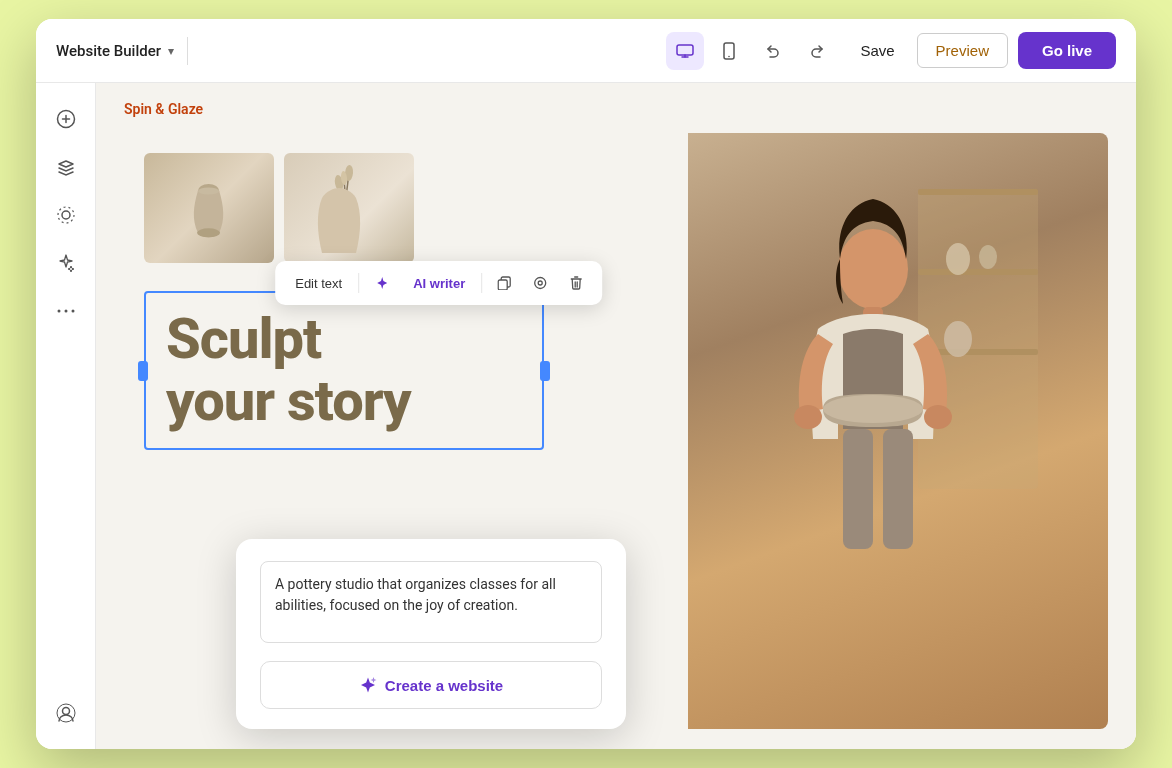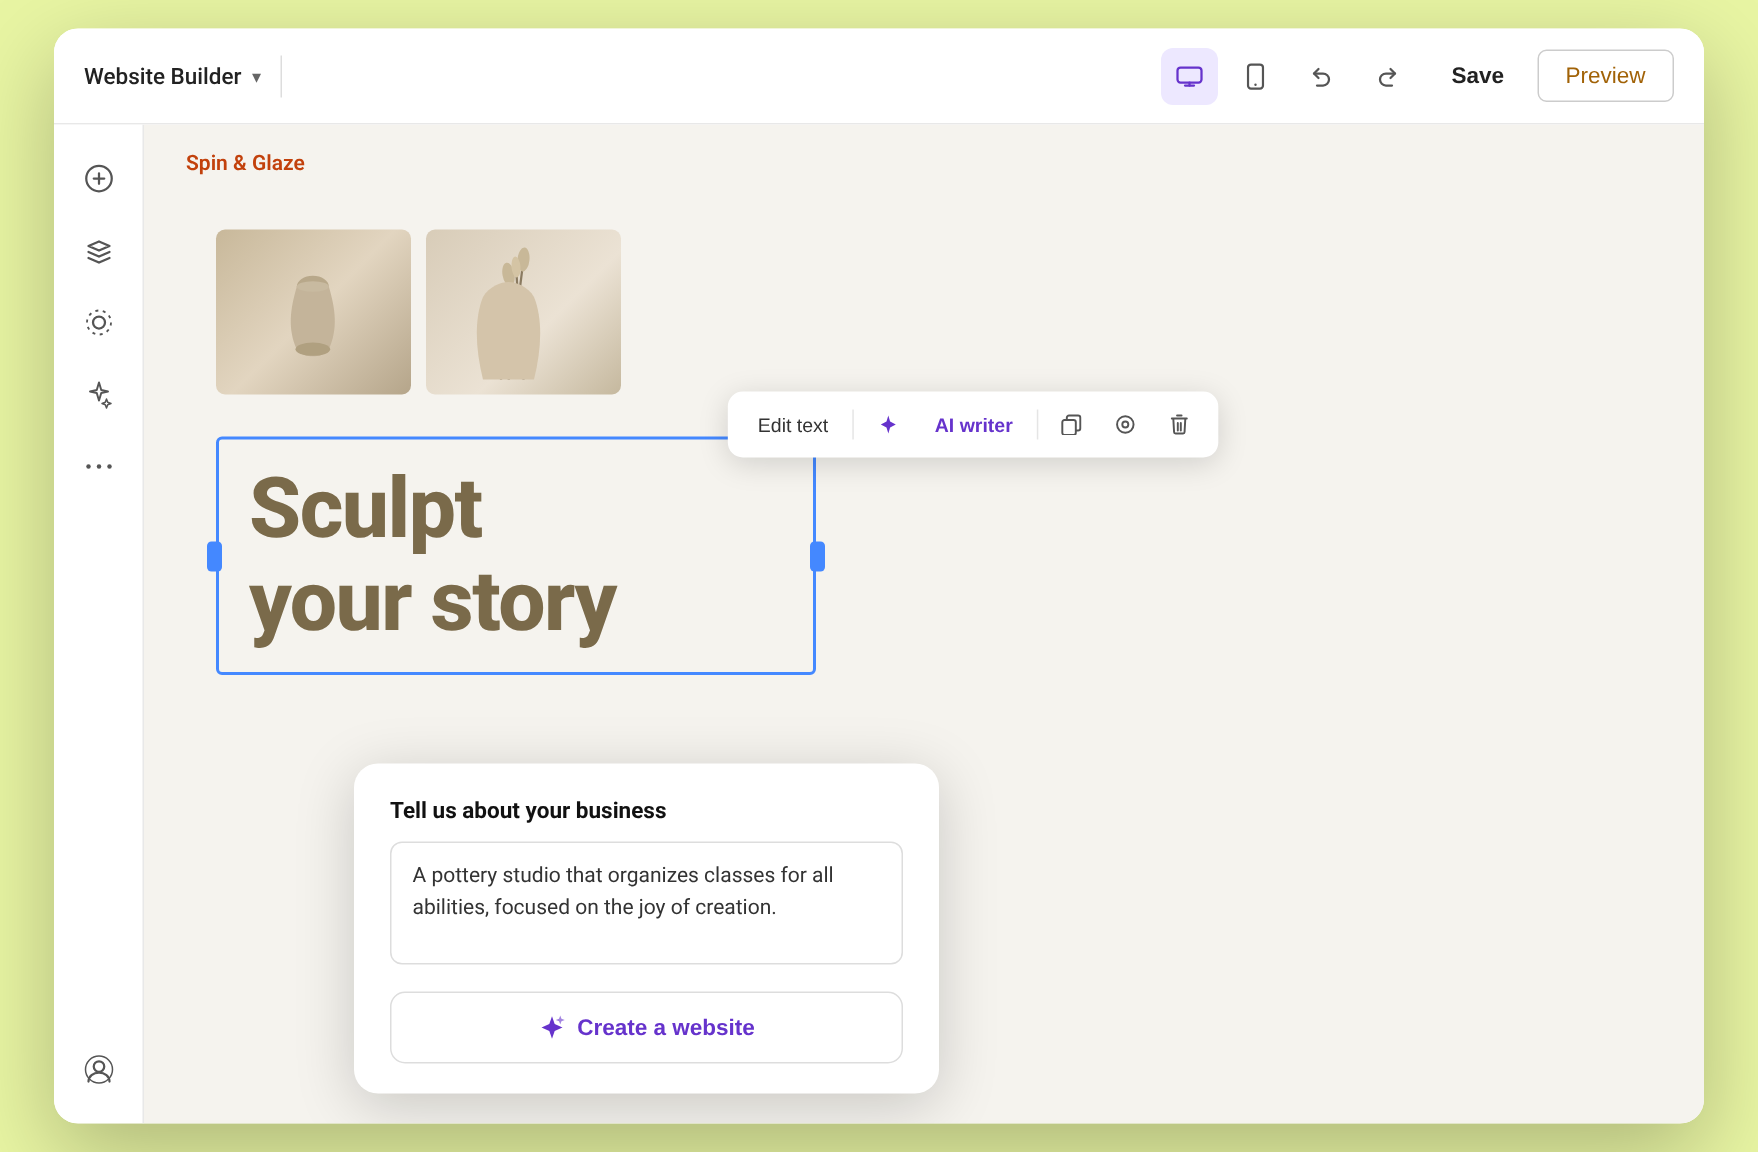--- a/index.html
+++ b/index.html
@@ -89,21 +89,21 @@
     .topbar-right {
       display: flex;
       align-items: center;
       gap: 10px;
     }
 
     .btn-save {
       background: transparent;
       border: none;
       font-size: 15px;
-      font-weight: 700;
+      font-weight: 400;
       color: #222;
       cursor: pointer;
       padding: 8px 12px;
       border-radius: 6px;
     }
 
     .btn-preview {
       background: transparent;
       border: 1px solid #ccc;
       font-size: 15px;
@@ -183,21 +183,21 @@
     .website-preview {
       position: absolute;
       top: 50px;
       left: 28px;
       right: 28px;
       bottom: 20px;
       background: #f5f3ee;
       border-radius: 8px;
       overflow: hidden;
       display: flex;
-      flex-direction: column;
+      flex-direction: row;
       justify-content: center;
     }
 
     
     .site-left {
       flex: 1;
       position: relative;
       padding: 20px;
     }
 
@@ -451,20 +451,21 @@
         <svg width="16" height="16" viewBox="0 0 16 16" fill="none">
           <path d="M13 6H7C4.8 6 3 7.8 3 10C3 12.2 4.8 14 7 14H11" stroke="#555" stroke-width="1.5" stroke-linecap="round"></path>
           <path d="M13 6L10 3M13 6L10 9" stroke="#555" stroke-width="1.5" stroke-linecap="round" stroke-linejoin="round"></path>
         </svg>
       </button>
     </div>
 
     <div class="topbar-right">
       <button class="btn-save">Save</button>
       <button class="btn-preview">Preview</button>
+      <button class="btn-golive">Go live</button>
     </div>
   </div>
 
   <div class="main-area">
 
     <div class="sidebar">
       <button class="sidebar-btn" title="Add element">
         <svg width="20" height="20" viewBox="0 0 20 20" fill="none">
           <circle cx="10" cy="10" r="8.5" stroke="#555" stroke-width="1.5"></circle>
           <path d="M10 6.5V13.5M6.5 10H13.5" stroke="#555" stroke-width="1.5" stroke-linecap="round"></path>
@@ -614,21 +615,20 @@
 
               <rect x="85" y="280" width="30" height="120" rx="8" fill="#9a8a7a"></rect>
               <rect x="125" y="280" width="30" height="120" rx="8" fill="#9a8a7a"></rect>
             </svg>
           </div>
         </div>
 
       </div>
 
       <div class="ai-card">
-        <div class="ai-card-title">Tell us about your business</div>
         <textarea class="ai-textarea" style="">A pottery studio that organizes classes for all abilities, focused on the joy of creation.</textarea>
         <button class="ai-create-btn">
           <span>
             <svg width="18" height="18" viewBox="0 0 18 18" fill="none">
               <path d="M9 1.5L10.8 6.6L16 9L10.8 11.4L9 16.5L7.2 11.4L2 9L7.2 6.6L9 1.5Z" fill="#6633cc"></path>
               <path d="M14.5 1L15.3 3.2L17.5 4L15.3 4.8L14.5 7L13.7 4.8L11.5 4L13.7 3.2L14.5 1Z" fill="#6633cc" opacity="0.6"></path>
             </svg>
           </span>
           <span>Create a website</span>
         </button>

